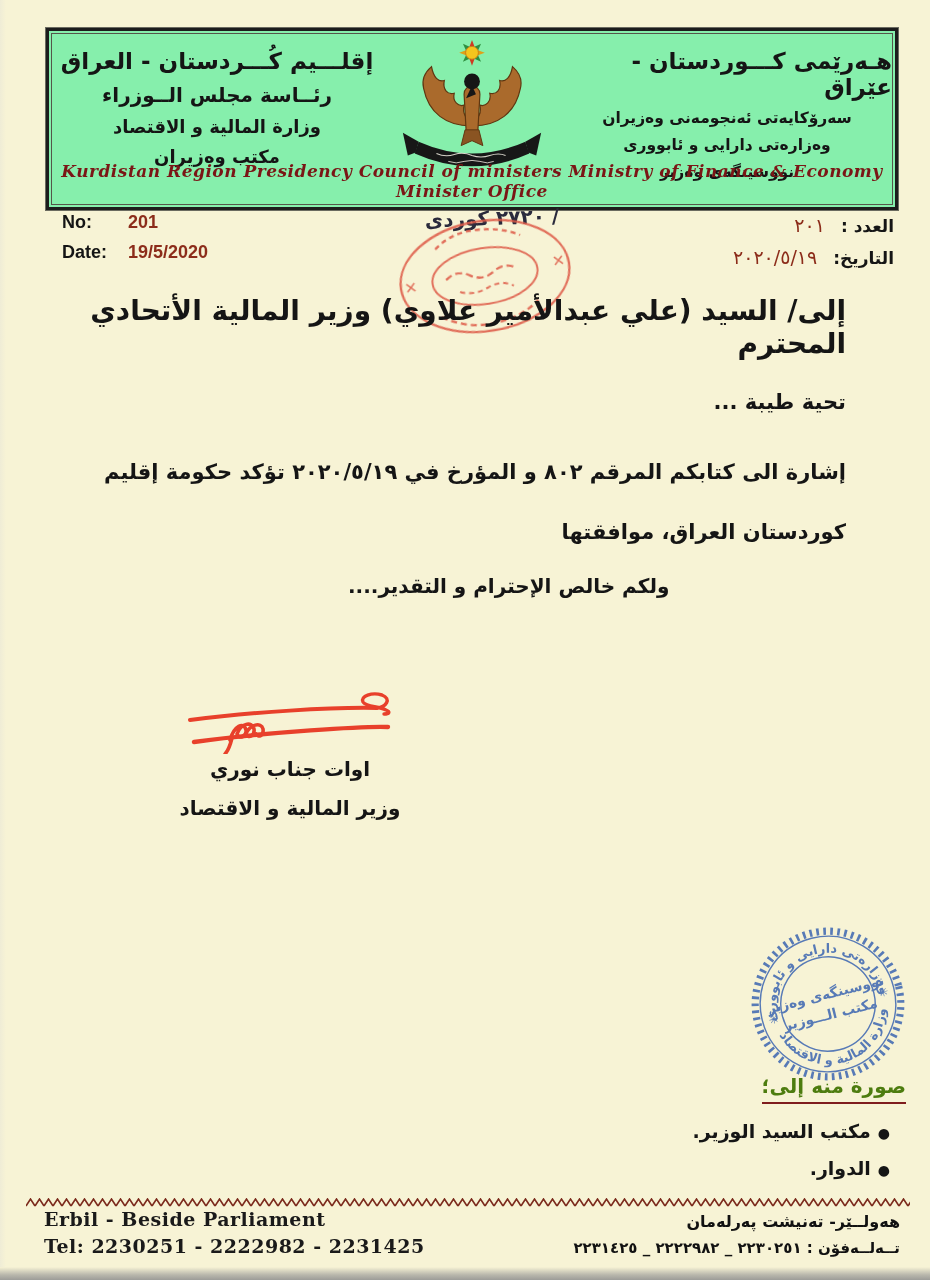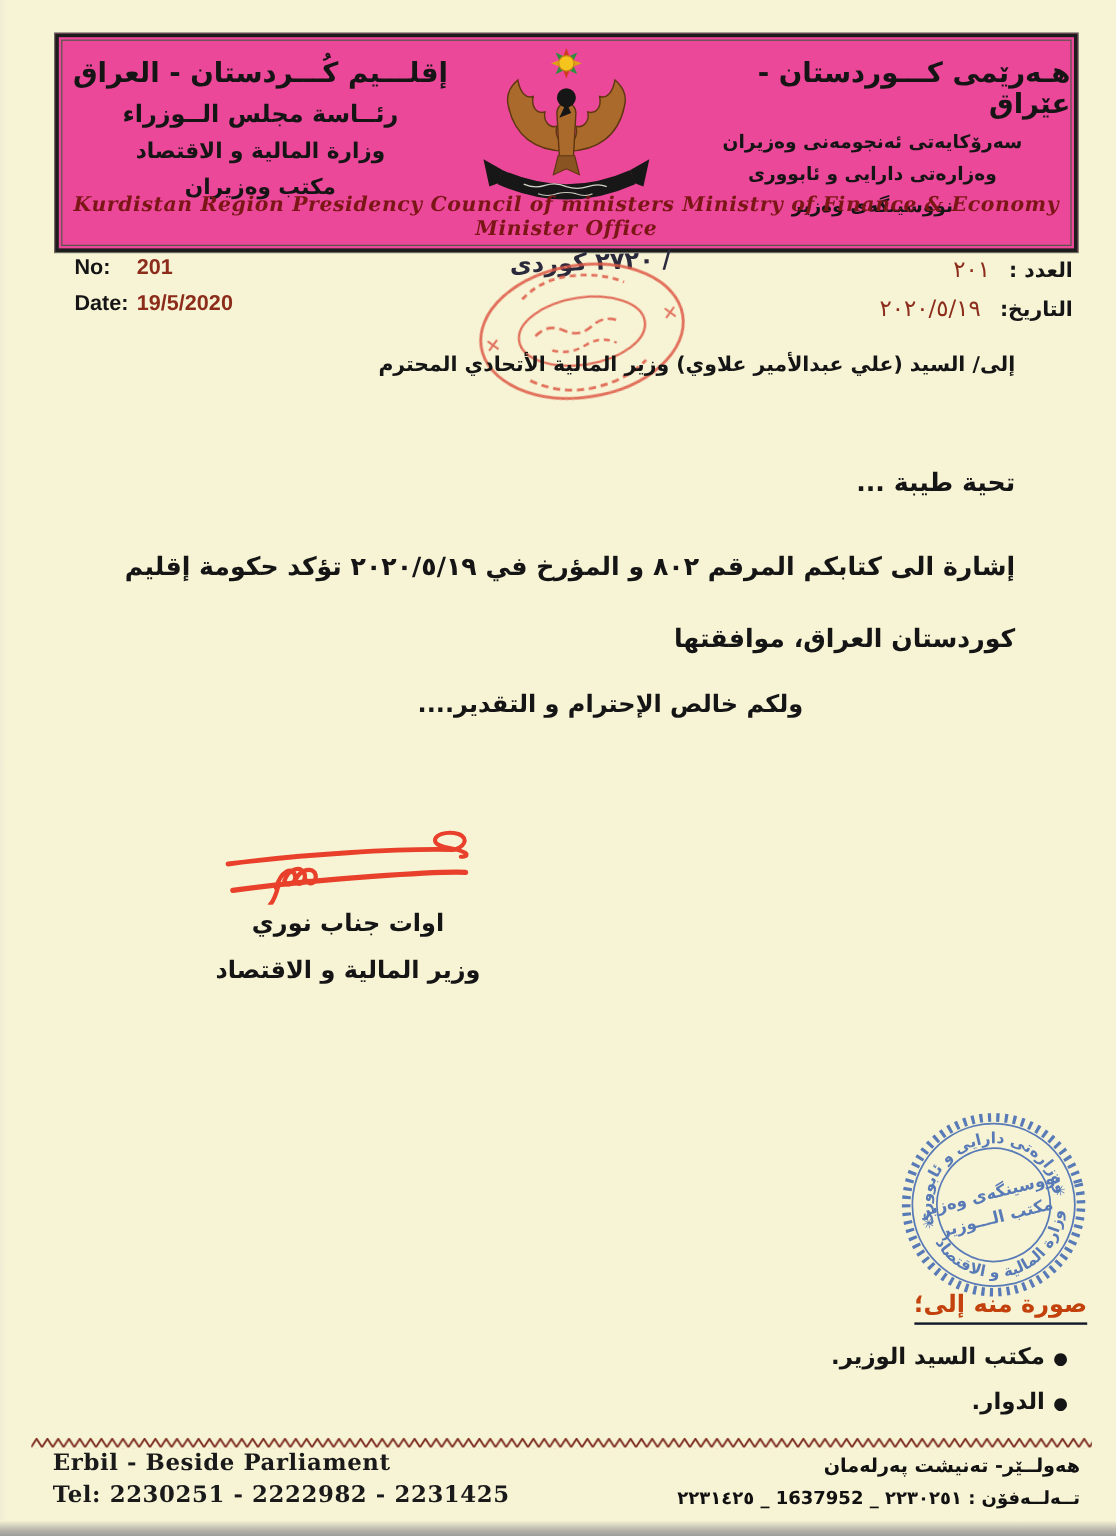--- a/index.html
+++ b/index.html
@@ -7,66 +7,66 @@
     position:relative;width:930px;height:1280px;margin:0 auto;
     background:#f7f3d5;overflow:hidden;
     font-family:"DejaVu Sans",sans-serif;color:#151515;
   }
   .abs{position:absolute;}
   .ar{direction:rtl;font-weight:700;color:#151515;}
 
   
   .letterhead{
     left:46px;top:28px;width:846px;height:176px;
-    border:3px solid #1c1c1c;background:#ec4899;
+    border:3px solid #1c1c1c;background:#86efac;
     box-shadow:0 0 0 1px #6b6b60;
   }
   .lh-inner{
     position:absolute;inset:2px;border:1px solid #55554a;
     display:flex;flex-direction:row;align-items:flex-start;
   }
   .lh-col{flex:1;display:flex;flex-direction:column;align-items:center;padding-top:14px;gap:9px;}
   .lh-col .l1{font-size:23px;}
   .lh-arabic .l2{font-size:20px;}
   .lh-arabic .l3,.lh-arabic .l4{font-size:18px;}
   .lh-kurdish .l2,.lh-kurdish .l3,.lh-kurdish .l4{font-size:15.5px;}
   .lh-emblem{flex:0 0 180px;display:flex;justify-content:center;padding-top:2px;}
   .lh-english{
     position:absolute;left:0;right:0;bottom:3px;text-align:center;
     font-family:"DejaVu Serif",serif;font-style:italic;font-weight:700;
     font-size:17px;color:#7a1616;letter-spacing:.5px;
   }
 
   
   .ref-left{left:62px;top:212px;font-family:"Liberation Sans","DejaVu Sans",sans-serif;}
-  .ref-left .row{display:flex;gap:0;margin-bottom:9px;}
+  .ref-left .row{display:flex;gap:14px;margin-bottom:9px;}
   .ref-left .lbl{font-weight:700;font-size:18px;width:52px;}
   .ref-left .val{font-weight:700;font-size:18px;color:#8c2c1a;}
   .ref-right{right:36px;top:214px;direction:rtl;}
   .ref-right .row{display:flex;gap:16px;margin-bottom:10px;align-items:baseline;}
   .ref-right .lbl{font-weight:700;font-size:17px;}
   .ref-right .val{font-weight:400;font-size:19px;color:#8c2c1a;letter-spacing:4px;}
   .handwritten{
     left:402px;top:206px;width:180px;direction:rtl;text-align:center;
     font-size:20px;font-weight:700;color:#2a2a3c;transform:rotate(-2deg);
   }
 
   
-  .salutation{right:84px;top:294px;font-size:17px;}
+  .salutation{right:84px;top:294px;font-size:28px;}
   .greeting{right:84px;top:390px;font-size:21px;}
   .body-par{right:84px;left:60px;top:442px;font-size:21px;line-height:60px;text-align:right;}
   .closing{left:348px;top:574px;font-size:20px;}
 
   .sig-name{left:175px;top:757px;width:230px;text-align:center;font-size:20px;}
   .sig-title{left:158px;top:796px;width:264px;text-align:center;font-size:20px;}
 
   
   .cc-heading{
     right:24px;top:1074px;direction:rtl;font-size:20px;font-weight:700;
-    color:#c2410c;border-bottom:2px solid #0f172a;padding-bottom:4px;
+    color:#4d7c0f;border-bottom:2px solid #7f1d1d;padding-bottom:4px;
   }
   .cc-list{right:40px;top:1120px;direction:rtl;}
   .cc-item{font-size:19px;font-weight:700;margin-bottom:15px;}
   .cc-item::before{content:"\25CF\2002";font-size:14px;}
 
   
   .zigzag{left:26px;top:1192px;width:884px;height:9px;}
   .footer-left{left:44px;top:1208px;font-family:"DejaVu Serif",serif;font-weight:700;color:#1a1a1a;}
   .footer-left .f1{font-size:19px;margin-bottom:5px;letter-spacing:.5px;}
   .footer-left .f2{font-size:19px;letter-spacing:.5px;}
@@ -249,18 +249,18 @@
     </svg>
   </div>
 
   <div class="abs footer-left">
     <div class="f1">Erbil  -  Beside Parliament</div>
     <div class="f2">Tel: 2230251 - 2222982 - 2231425</div>
   </div>
 
   <div class="abs footer-right ar">
     <div class="f1">هەولــێر- تەنیشت پەرلەمان</div>
-    <div class="f2">تــەلــەفۆن : ٢٢٣٠٢٥١ _ 1637952 _ ٢٢٣١٤٢٥</div>
+    <div class="f2">تــەلــەفۆن : ٢٢٣٠٢٥١ _ ٢٢٢٢٩٨٢ _ ٢٢٣١٤٢٥</div>
   </div>
 
   <div class="abs scan-edge-left"></div>
   <div class="abs scan-edge-bottom"></div>
 </div>
 
 </body></html>

